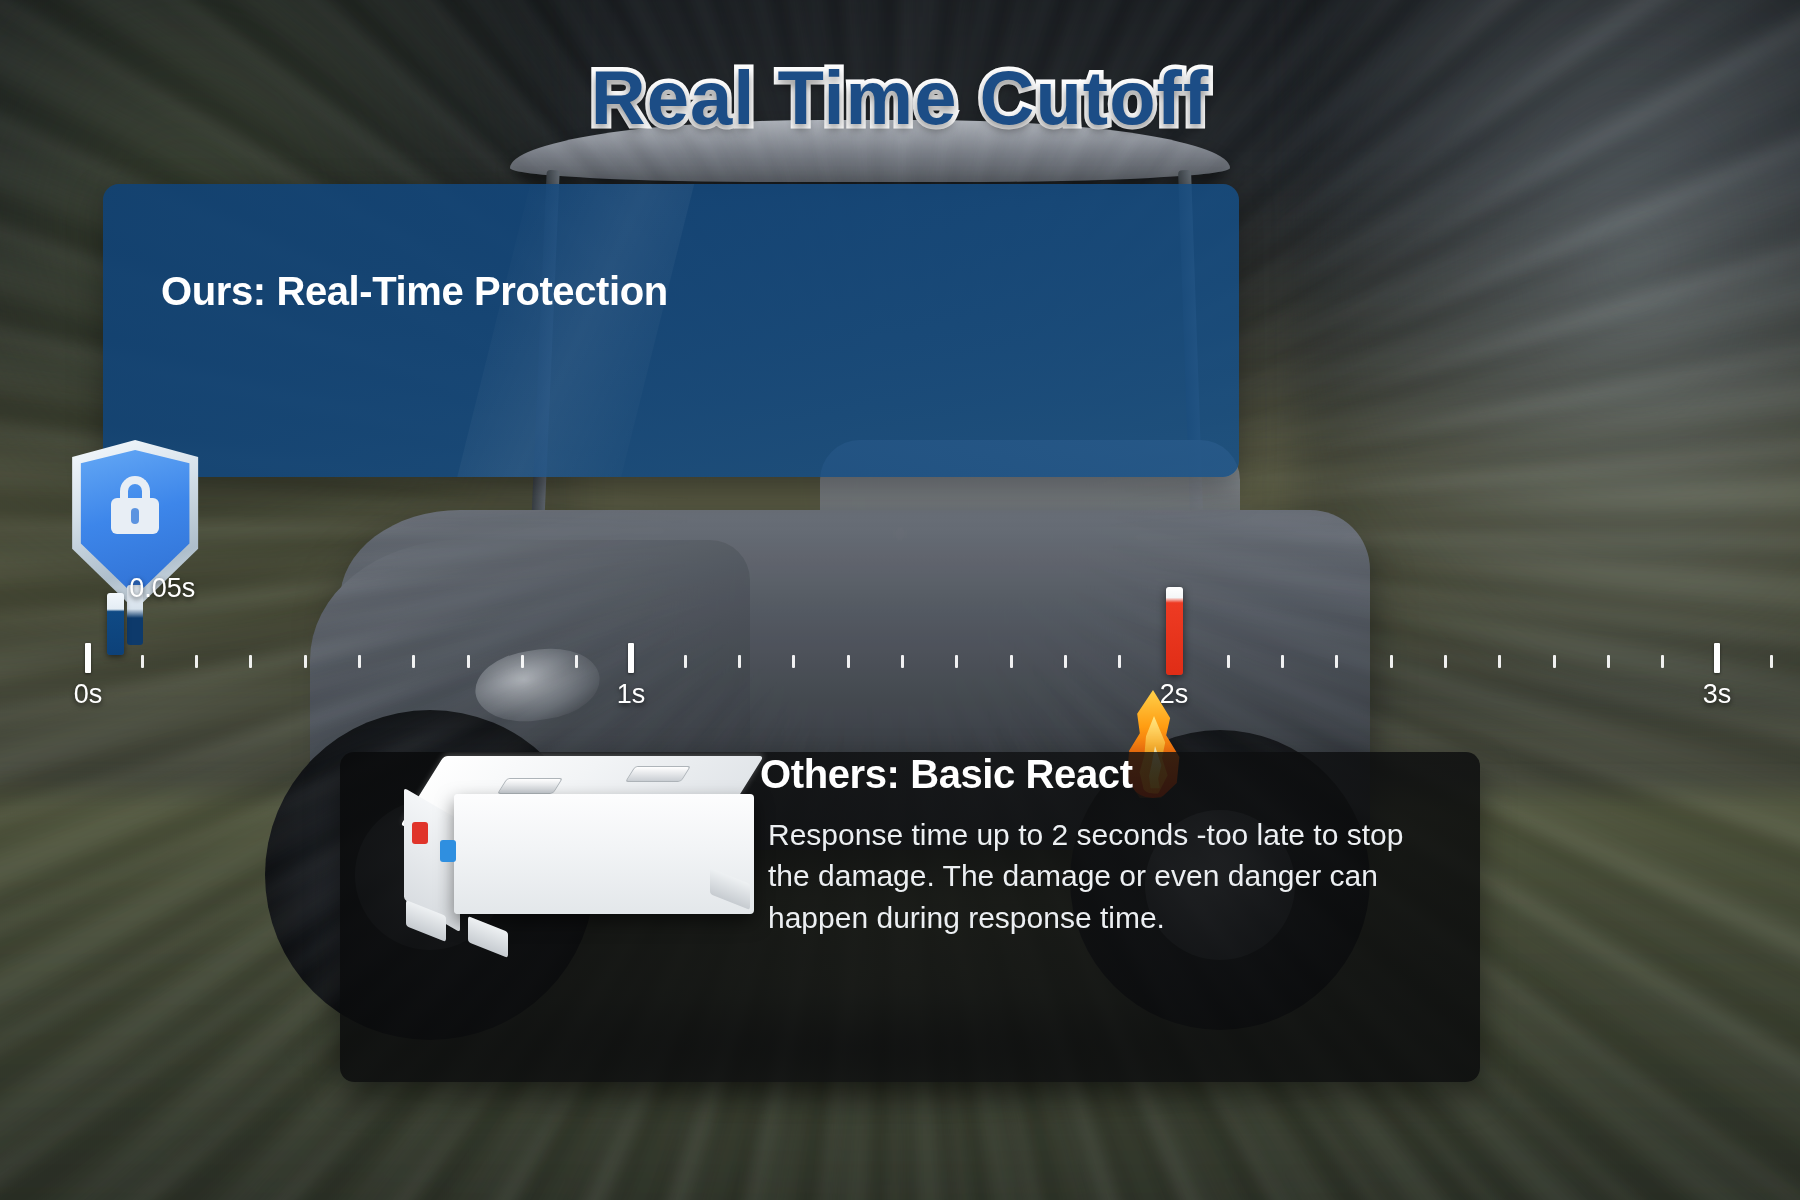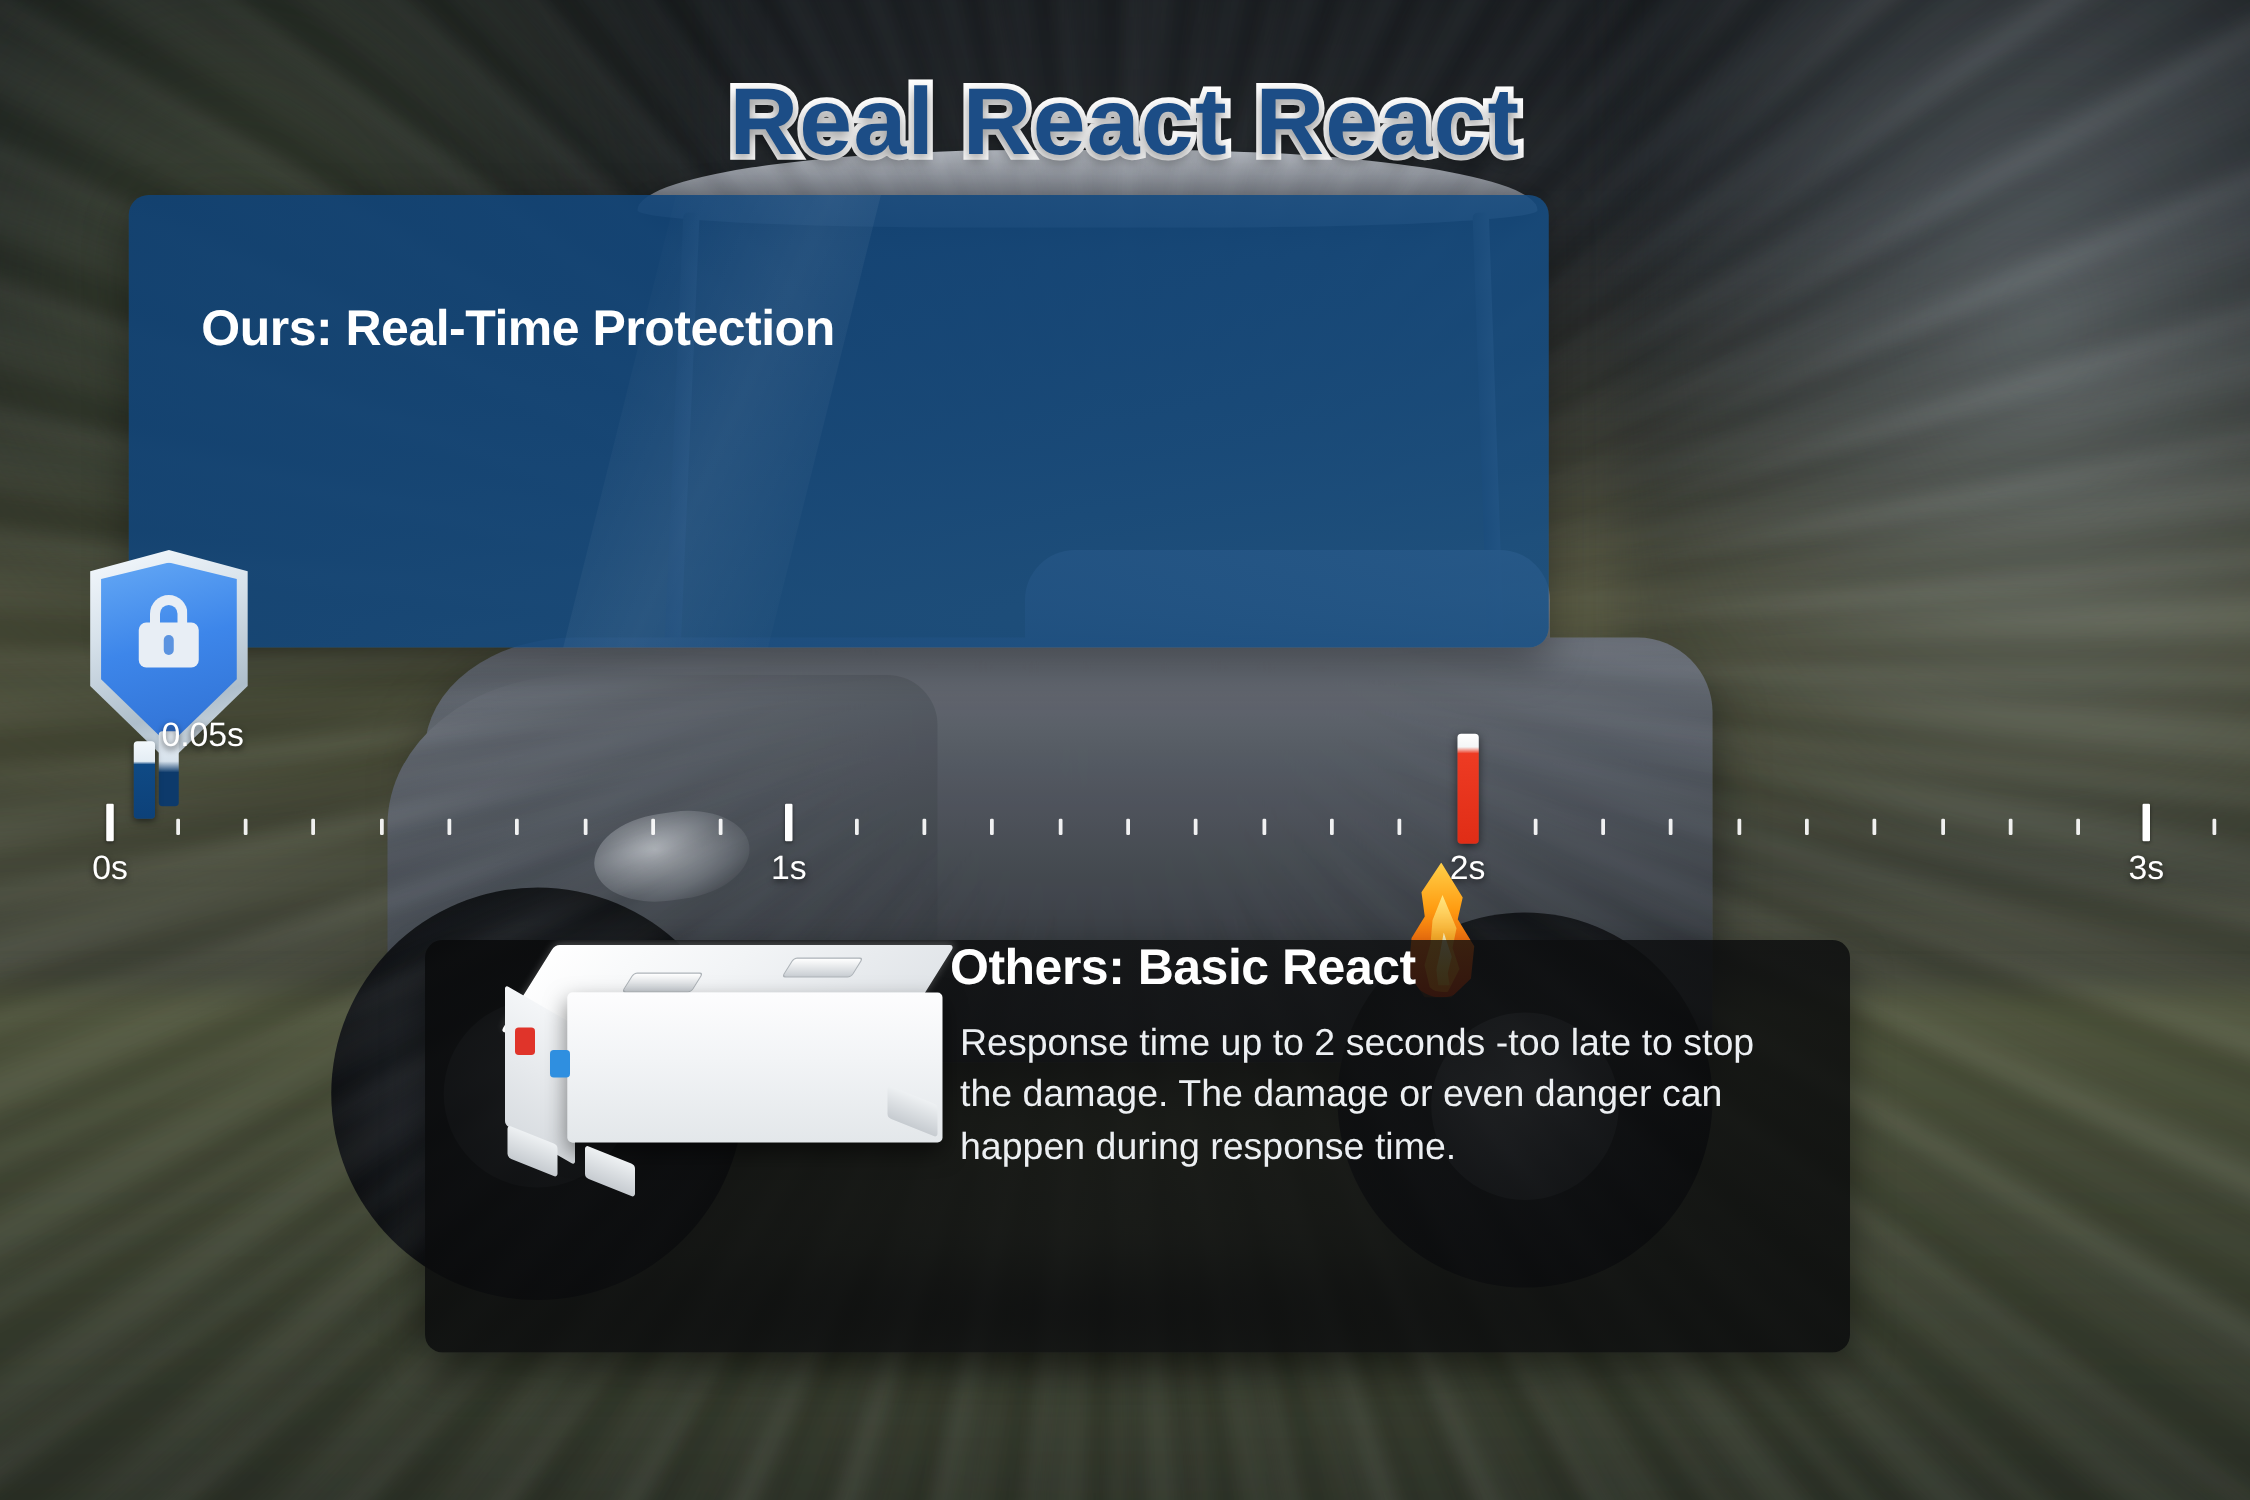--- a/index.html
+++ b/index.html
@@ -135,21 +135,21 @@
     text-align:center;
     font-size:76px; font-weight:bold; letter-spacing:1px;
     color:#1c4d86;
     -webkit-text-stroke:9px #ffffff;
     paint-order:stroke fill;
     text-shadow:0 5px 10px rgba(0,0,0,.45);
   }
 
   
   #panel-top{
-    position:absolute; left:103px; top:156px; width:1136px; height:362px;
+    position:absolute; left:103px; top:184px; width:1136px; height:293px;
     background:linear-gradient(135deg, rgba(17,66,116,.93) 0%, rgba(20,72,124,.9) 45%, rgba(23,80,134,.86) 100%);
     border-radius:16px;
     box-shadow:0 12px 34px rgba(0,0,0,.35);
     overflow:hidden;
   }
   #panel-top .sheen{
     position:absolute; left:34%; top:-20%; width:14%; height:160%;
     background:linear-gradient(100deg, rgba(255,255,255,0), rgba(255,255,255,.07), rgba(255,255,255,0));
     transform:rotate(14deg);
   }
@@ -367,21 +367,21 @@
     <div class="wheel-f"></div>
     <div class="wheel-r"></div>
     <div class="wheel-hub hub-f"></div>
     <div class="wheel-hub hub-r"></div>
   </div>
 
   <div class="streaks"></div>
   <div class="streaks2"></div>
 </div>
 
-<div id="title">Real React React</div>
+<div id="title">Real Time Cutoff</div>
 
 <div id="panel-top">
   <div class="sheen"></div>
 
   <div class="pt-title">Ours: Real-Time Protection</div>
 
 </div>
 
 <div id="shield" style="left: 65.15px;">
   <div class="sh-outer"></div>

